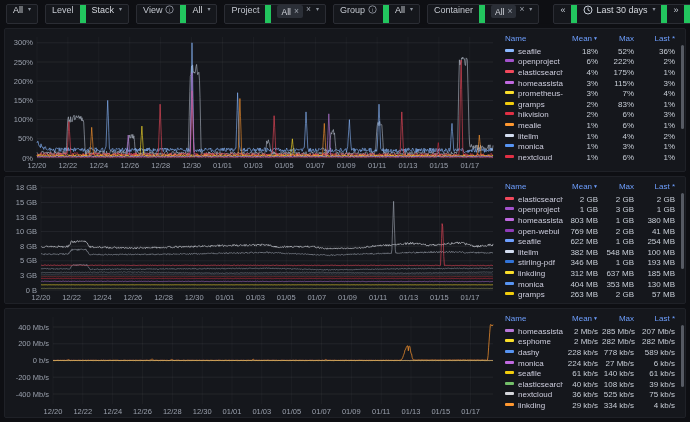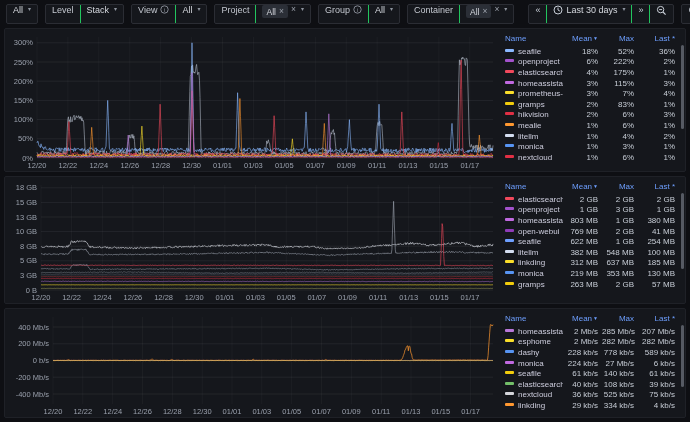--- a/index.html
+++ b/index.html
@@ -2,21 +2,21 @@
 <html><head>
 <meta charset="utf-8">
 <style>
   *{box-sizing:border-box}
   html,body{margin:0;padding:0}
   body{width:690px;height:422px;background:#0e0f13;font-family:"Liberation Sans",sans-serif;color:#ccccdc;overflow:hidden}
   
   .topbar{display:flex;align-items:center;gap:7px;padding:4px 6px;height:28px}
   .fgroup{display:flex;align-items:stretch;border:1px solid #2b2d34;border-radius:2px;background:#15171c;height:20px}
   .fseg{display:flex;align-items:flex-start;padding:0 6px;font-size:9px;color:#d5d8de;gap:3px;white-space:nowrap}
-  .fseg+.fseg{border-left:1px solid #22c55e}
+  .fseg+.fseg{border-left:6px solid #22c55e}
   .fseg.lbl{color:#c3c7cf}
   .caret{font-size:6px;color:#8e949e;margin-left:2px}
   .chip{display:flex;align-items:center;gap:3px;background:#2b2f37;border-radius:2px;padding:0 4px;font-size:8.5px;height:13px;color:#d5d8de}
   .x{color:#9ba1ab;font-size:8.5px;line-height:1}
   .spacer{flex:1}
   .iconbtn{cursor:pointer;color:#c7cdd6;font-size:9px}
   svg.ic{display:block}
   
   .panels{display:flex;flex-direction:column;gap:4px;padding:0 4px}
   .panel{position:relative;background:#15171c;border:1px solid #1f2127;border-radius:2px;display:flex;overflow:hidden}
@@ -398,28 +398,34 @@
               <td class="v">1 GB</td>
               <td class="v">254 MB</td>
             </tr>
             <tr>
               <td class="nm"><span class="chipline" style="background: rgb(212, 222, 240);"></span><span>litellm</span></td>
               <td class="v">382 MB</td>
               <td class="v">548 MB</td>
               <td class="v">100 MB</td>
             </tr>
             <tr>
+              <td class="nm"><span class="chipline" style="background: rgb(50, 116, 217);"></span><span>stirling-pdf</span></td>
+              <td class="v">346 MB</td>
+              <td class="v">1 GB</td>
+              <td class="v">193 MB</td>
+            </tr>
+            <tr>
               <td class="nm"><span class="chipline" style="background: rgb(250, 222, 42);"></span><span>linkding</span></td>
               <td class="v">312 MB</td>
               <td class="v">637 MB</td>
               <td class="v">185 MB</td>
             </tr>
             <tr>
               <td class="nm"><span class="chipline" style="background: rgb(87, 148, 242);"></span><span>monica</span></td>
-              <td class="v">219 MB</td>
+              <td class="v">404 MB</td>
               <td class="v">353 MB</td>
               <td class="v">130 MB</td>
             </tr>
             <tr>
               <td class="nm"><span class="chipline" style="background: rgb(242, 204, 12);"></span><span>gramps</span></td>
               <td class="v">263 MB</td>
               <td class="v">2 GB</td>
               <td class="v">57 MB</td>
             </tr>
           </tbody>

